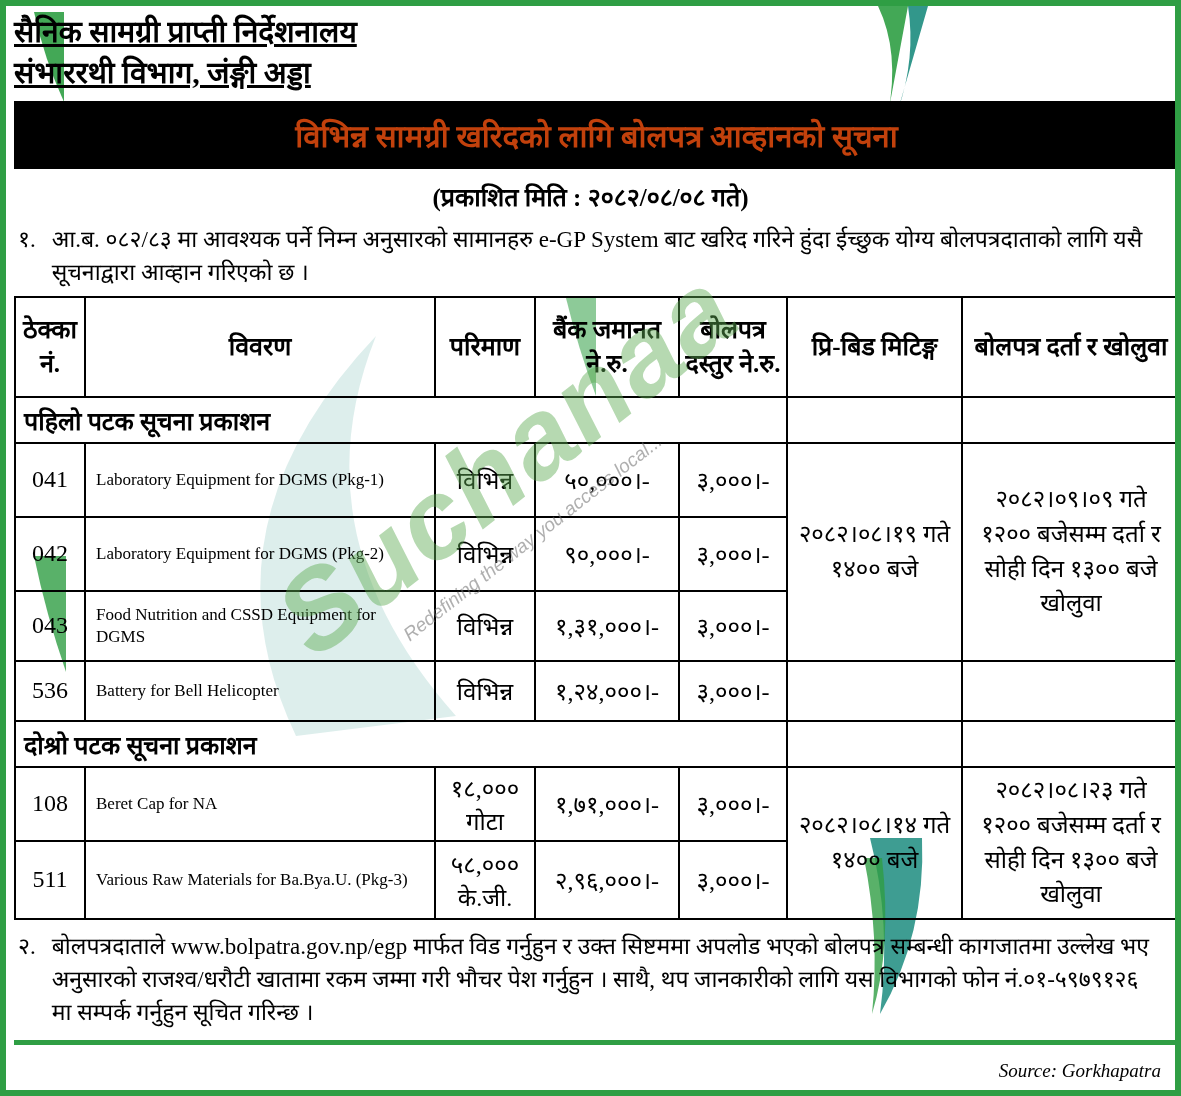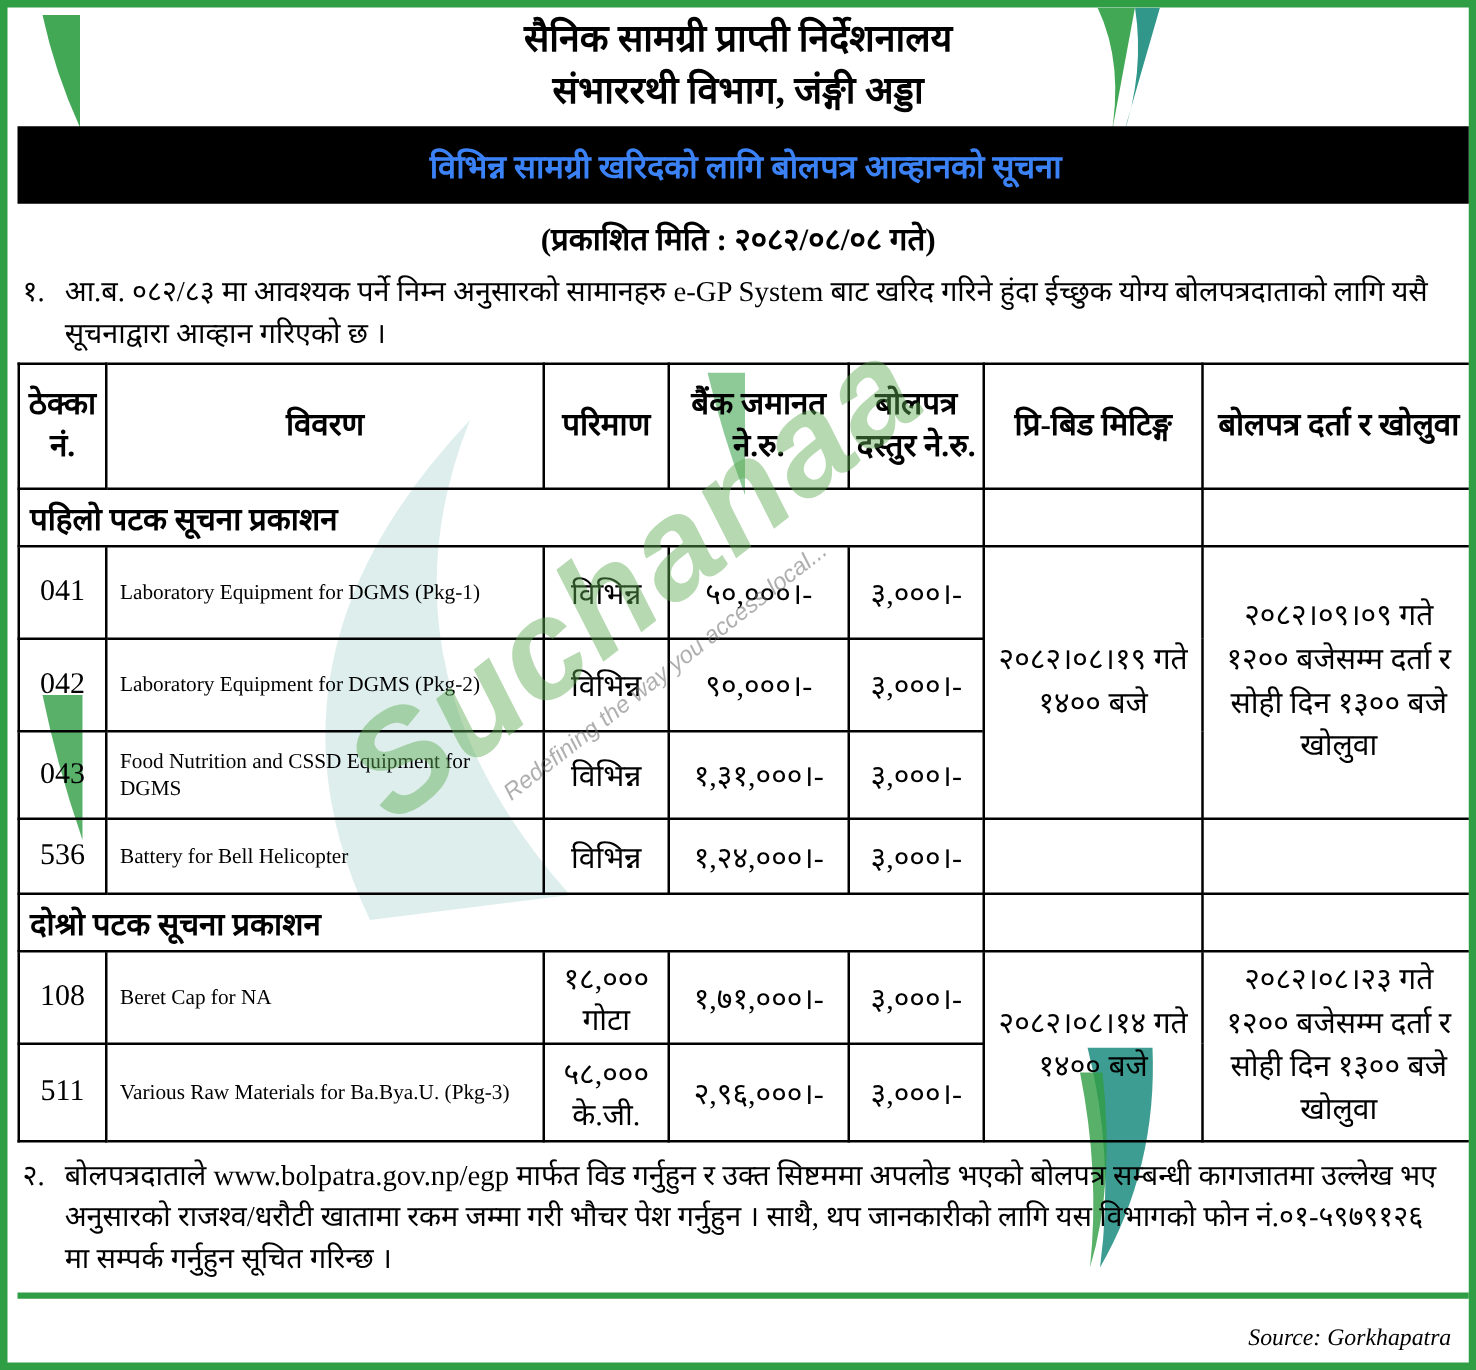--- a/index.html
+++ b/index.html
@@ -11,25 +11,25 @@
   }
   .page {
     position: relative;
     width: 1181px; height: 1096px;
     border: 6px solid #2f9e44;
     background: #fff;
     overflow: hidden;
   }
   .content { position: relative; z-index: 2; padding: 6px 8px 0 8px; }
 
-  .org-line { text-align: center; font-weight: bold; font-size: 30px; line-height: 1.35; }
+  .org-line { text-align: left; font-weight: bold; font-size: 30px; line-height: 1.35; text-decoration: underline; }
   .banner {
     width: 1165px; margin: 8px auto 0;
-    background: #000; color: #3b82f6;
-    text-align: center; font-weight: bold; font-size: 26px;
+    background: #000; color: #c2410c;
+    text-align: center; font-weight: bold; font-size: 31px;
     padding: 13px 0;
   }
   .pub-date { text-align: center; font-weight: bold; font-size: 25px; margin-top: 10px; }
 
   .para { display: flex; gap: 16px; font-size: 23px; line-height: 1.45; margin: 10px 4px 6px 4px; }
   .para .num { flex: 0 0 auto; }
 
   table.tender { border-collapse: collapse; width: 1165px; margin-top: 4px; table-layout: fixed; }
   .tender th, .tender td {
     border: 2px solid #000;

